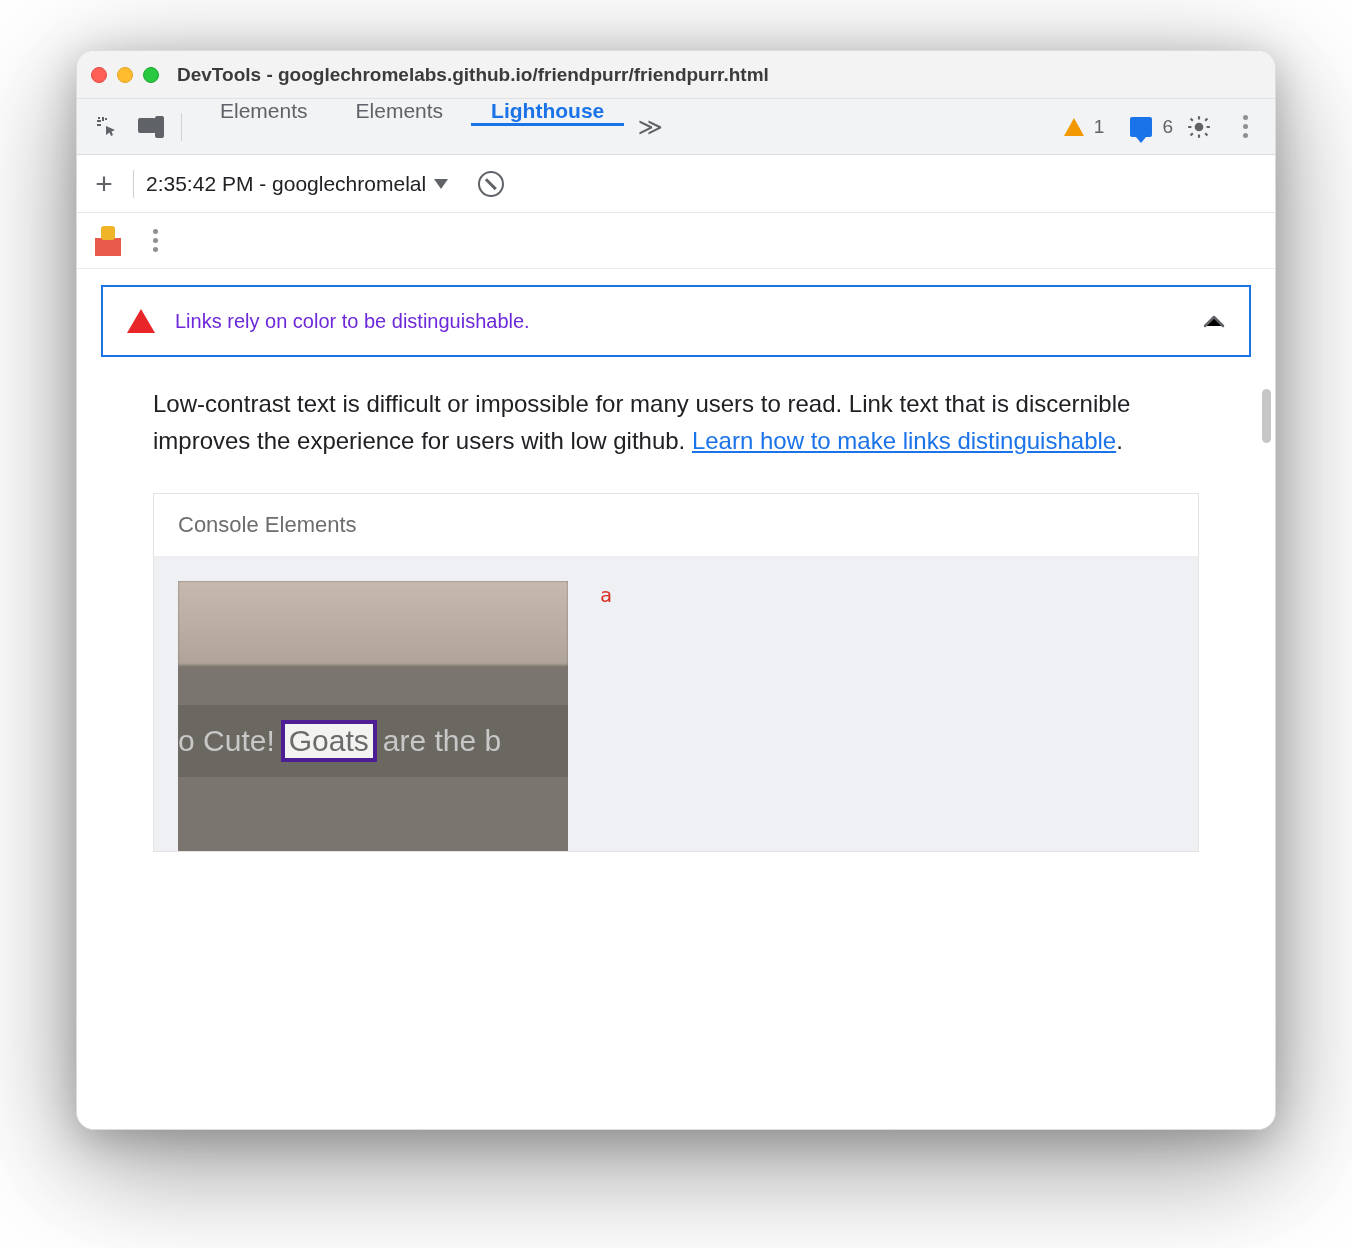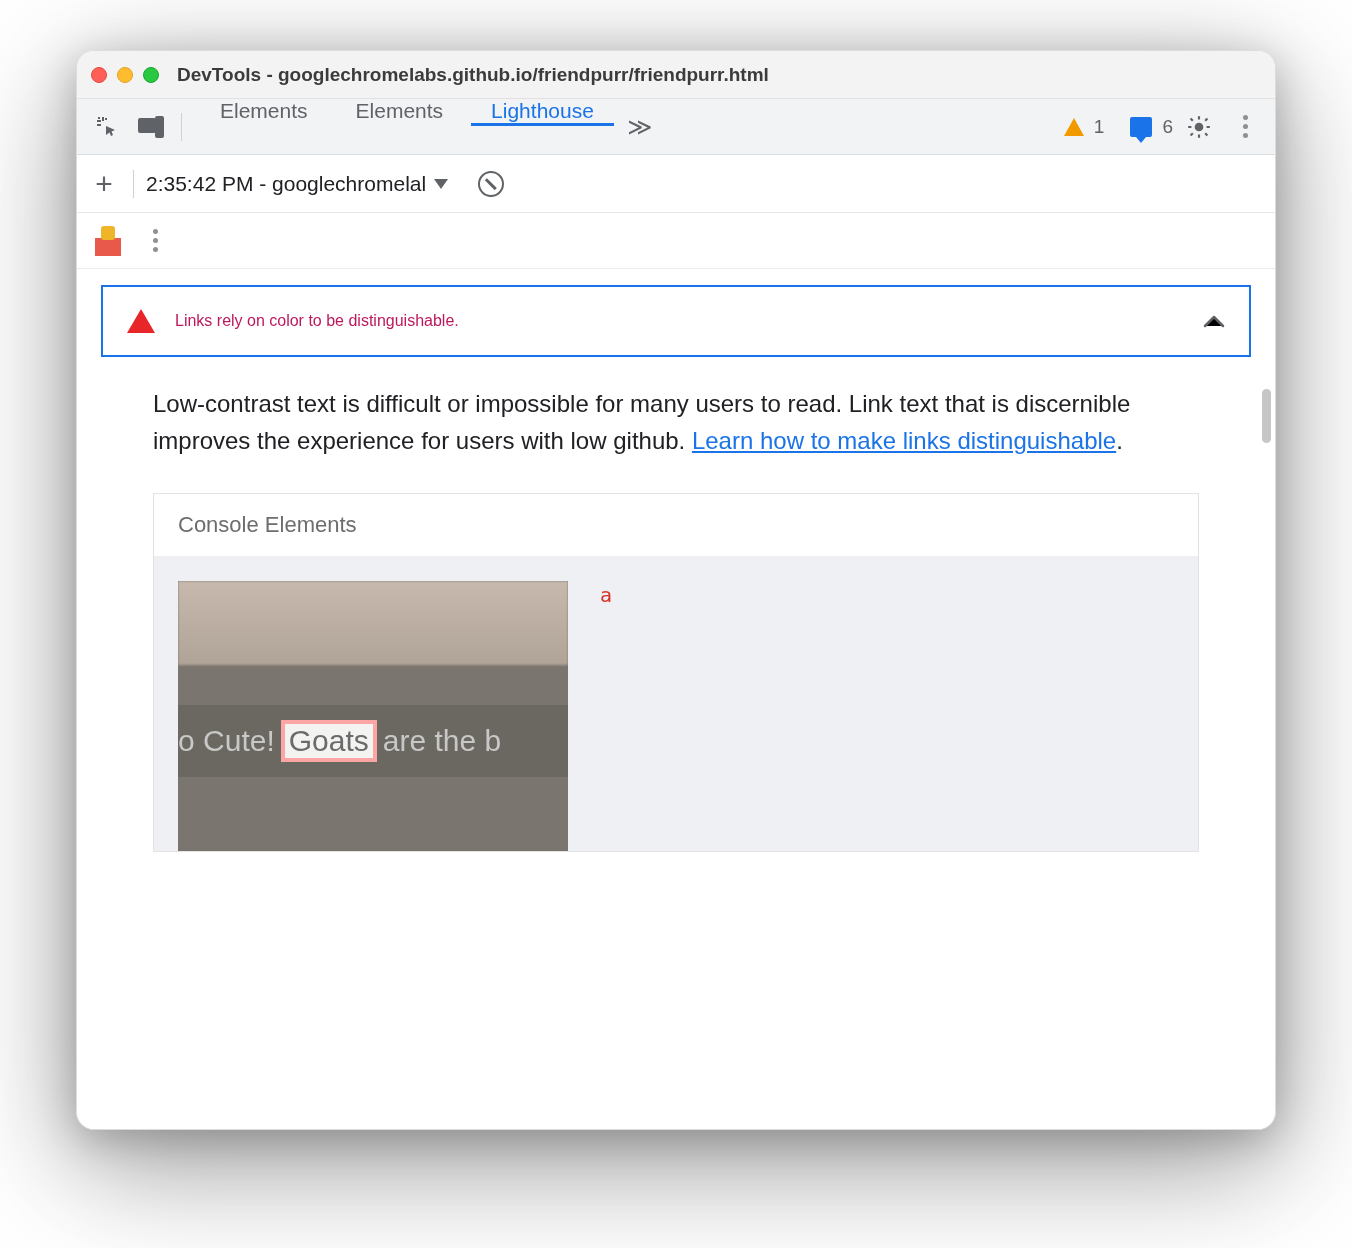--- a/index.html
+++ b/index.html
@@ -15,21 +15,21 @@
   .tl.yellow { background: #febc2e; border: 1px solid #dfa023; }
   .tl.green { background: #28c840; border: 1px solid #1ba52f; }
   .title-text { font-size: 19px; font-weight: 700; color: #3b3b3b; margin-left: 8px; white-space: nowrap; overflow: hidden; text-overflow: ellipsis; }
   
   .tabstrip { height: 56px; background: #f1f3f4; border-bottom: 1px solid #d9dce0; display: flex; align-items: center; padding: 0 10px; gap: 6px; }
   .ts-left { display: flex; align-items: center; gap: 4px; }
   .icon-btn { width: 40px; height: 40px; display: flex; align-items: center; justify-content: center; color: #5f6368; border-radius: 4px; }
   .divider-v { width: 1px; height: 28px; background: #cfd3d7; margin: 0 6px; }
   .tabs { display: flex; align-items: flex-start; height: 100%; margin-left: 6px; gap: 8px; }
   .tab { display: flex; align-items: center; padding: 0 20px; font-size: 21px; color: #5f6368; border-bottom: 3px solid transparent; }
-  .tab.active { color: #1a73e8; border-bottom-color: #1a73e8; }
+  .tab.active { color: #1a73e8; border-bottom-color: #1a73e8; font-weight: bold; }
   .ts-spacer { flex: 1; }
   .status-group { display: flex; align-items: center; gap: 10px; color: #5f6368; font-size: 19px; }
   .warn-tri { width: 0; height: 0; border-left: 10px solid transparent; border-right: 10px solid transparent; border-bottom: 18px solid #f29900; }
   .msg-badge { width: 22px; height: 20px; background: #1a73e8; border-radius: 2px; position: relative; }
   .msg-badge::after { content: ""; position: absolute; left: 6px; top: 100%; width: 0; height: 0; border-left: 5px solid transparent; border-right: 5px solid transparent; border-top: 6px solid #1a73e8; }
   .count { color: #5f6368; font-size: 19px; }
   
   .report-bar { height: 58px; background: #fff; border-bottom: 1px solid #e7e7e7; display: flex; align-items: center; padding: 0 10px; gap: 12px; }
   .plus { font-size: 30px; color: #5f6368; font-weight: 300; width: 34px; text-align: center; }
   .vbar { width: 1px; height: 28px; background: #d0d0d0; }
@@ -44,32 +44,32 @@
   .lh-base { position: absolute; bottom: 0; left: 0; right: 0; height: 18px; background: #e8594b; }
   .lh-top { position: absolute; top: 0; left: 6px; right: 6px; height: 14px; background: #f0b429; border-radius: 3px; }
   .url-text { font-size: 21px; color: #3c4043; flex: 1; white-space: nowrap; overflow: hidden; text-overflow: ellipsis; }
   .kebab { width: 24px; display: flex; flex-direction: column; gap: 4px; align-items: center; }
   .kebab span { width: 5px; height: 5px; background: #8e9094; border-radius: 50%; }
   
   .content { flex: 1; background: #fff; overflow: hidden; position: relative; padding: 10px 20px 0 20px; }
   .scroll-thumb { position: absolute; right: 4px; top: 120px; width: 9px; height: 54px; background: #c6c6c6; border-radius: 5px; }
   .audit-card { margin: 6px 4px 0 4px; border: 2px solid #1a73e8; background: #fff; padding: 22px 24px; display: flex; align-items: center; gap: 20px; }
   .fail-tri { width: 0; height: 0; border-left: 14px solid transparent; border-right: 14px solid transparent; border-bottom: 24px solid #e8262a; }
-  .audit-title { font-size: 16px; color: #be185d; flex: 1; }
+  .audit-title { font-size: 20px; color: #6d28d9; flex: 1; }
   .chev-up svg { display: block; }
   .audit-desc { margin: 28px 56px 0 56px; font-size: 24px; line-height: 1.55; color: #202124; }
   .audit-desc a { color: #1a73e8; text-decoration: underline; }
   .fail-panel { margin: 34px 56px 0 56px; border: 1px solid #e3e3e3; }
   .fail-head { padding: 18px 24px; font-size: 22px; color: #6d6d6d; background: #fff; border-bottom: 1px solid #eee; }
   .fail-body { background: #eef0f4; padding: 24px 24px 0 24px; display: flex; gap: 32px; align-items: flex-start; }
   
   .shot { width: 390px; height: 270px; background: #7a766f; position: relative; overflow: hidden; margin-bottom: 0; }
   .shot-top { position: absolute; top: 0; left: 0; right: 0; height: 84px; background: linear-gradient(180deg,#c7b9ad 0%, #b0a398 100%); filter: blur(1px); }
   .shot-textband { position: absolute; left: -20px; right: -20px; top: 124px; height: 72px; display: flex; align-items: center; font-size: 30px; color: #c8c8c8; background: rgba(85,82,78,.4); white-space: nowrap; }
-  .hl { display: inline-block; border: 4px solid #fca5a5; background: rgba(255,255,255,.92); color: #6b6b6b; padding: 0 4px; margin: 0 6px; }
+  .hl { display: inline-block; border: 4px solid #4c1d95; background: rgba(255,255,255,.92); color: #6b6b6b; padding: 0 4px; margin: 0 6px; }
   .tag-a { font-family: ui-monospace, Menlo, monospace; font-size: 20px; color: #d93025; padding-top: 2px; }
   
   svg { fill: currentColor; }
 </style>
 </head>
 <body>
 
 <div class="stage">
   <div class="shadow-wrap">
     <div class="window">

